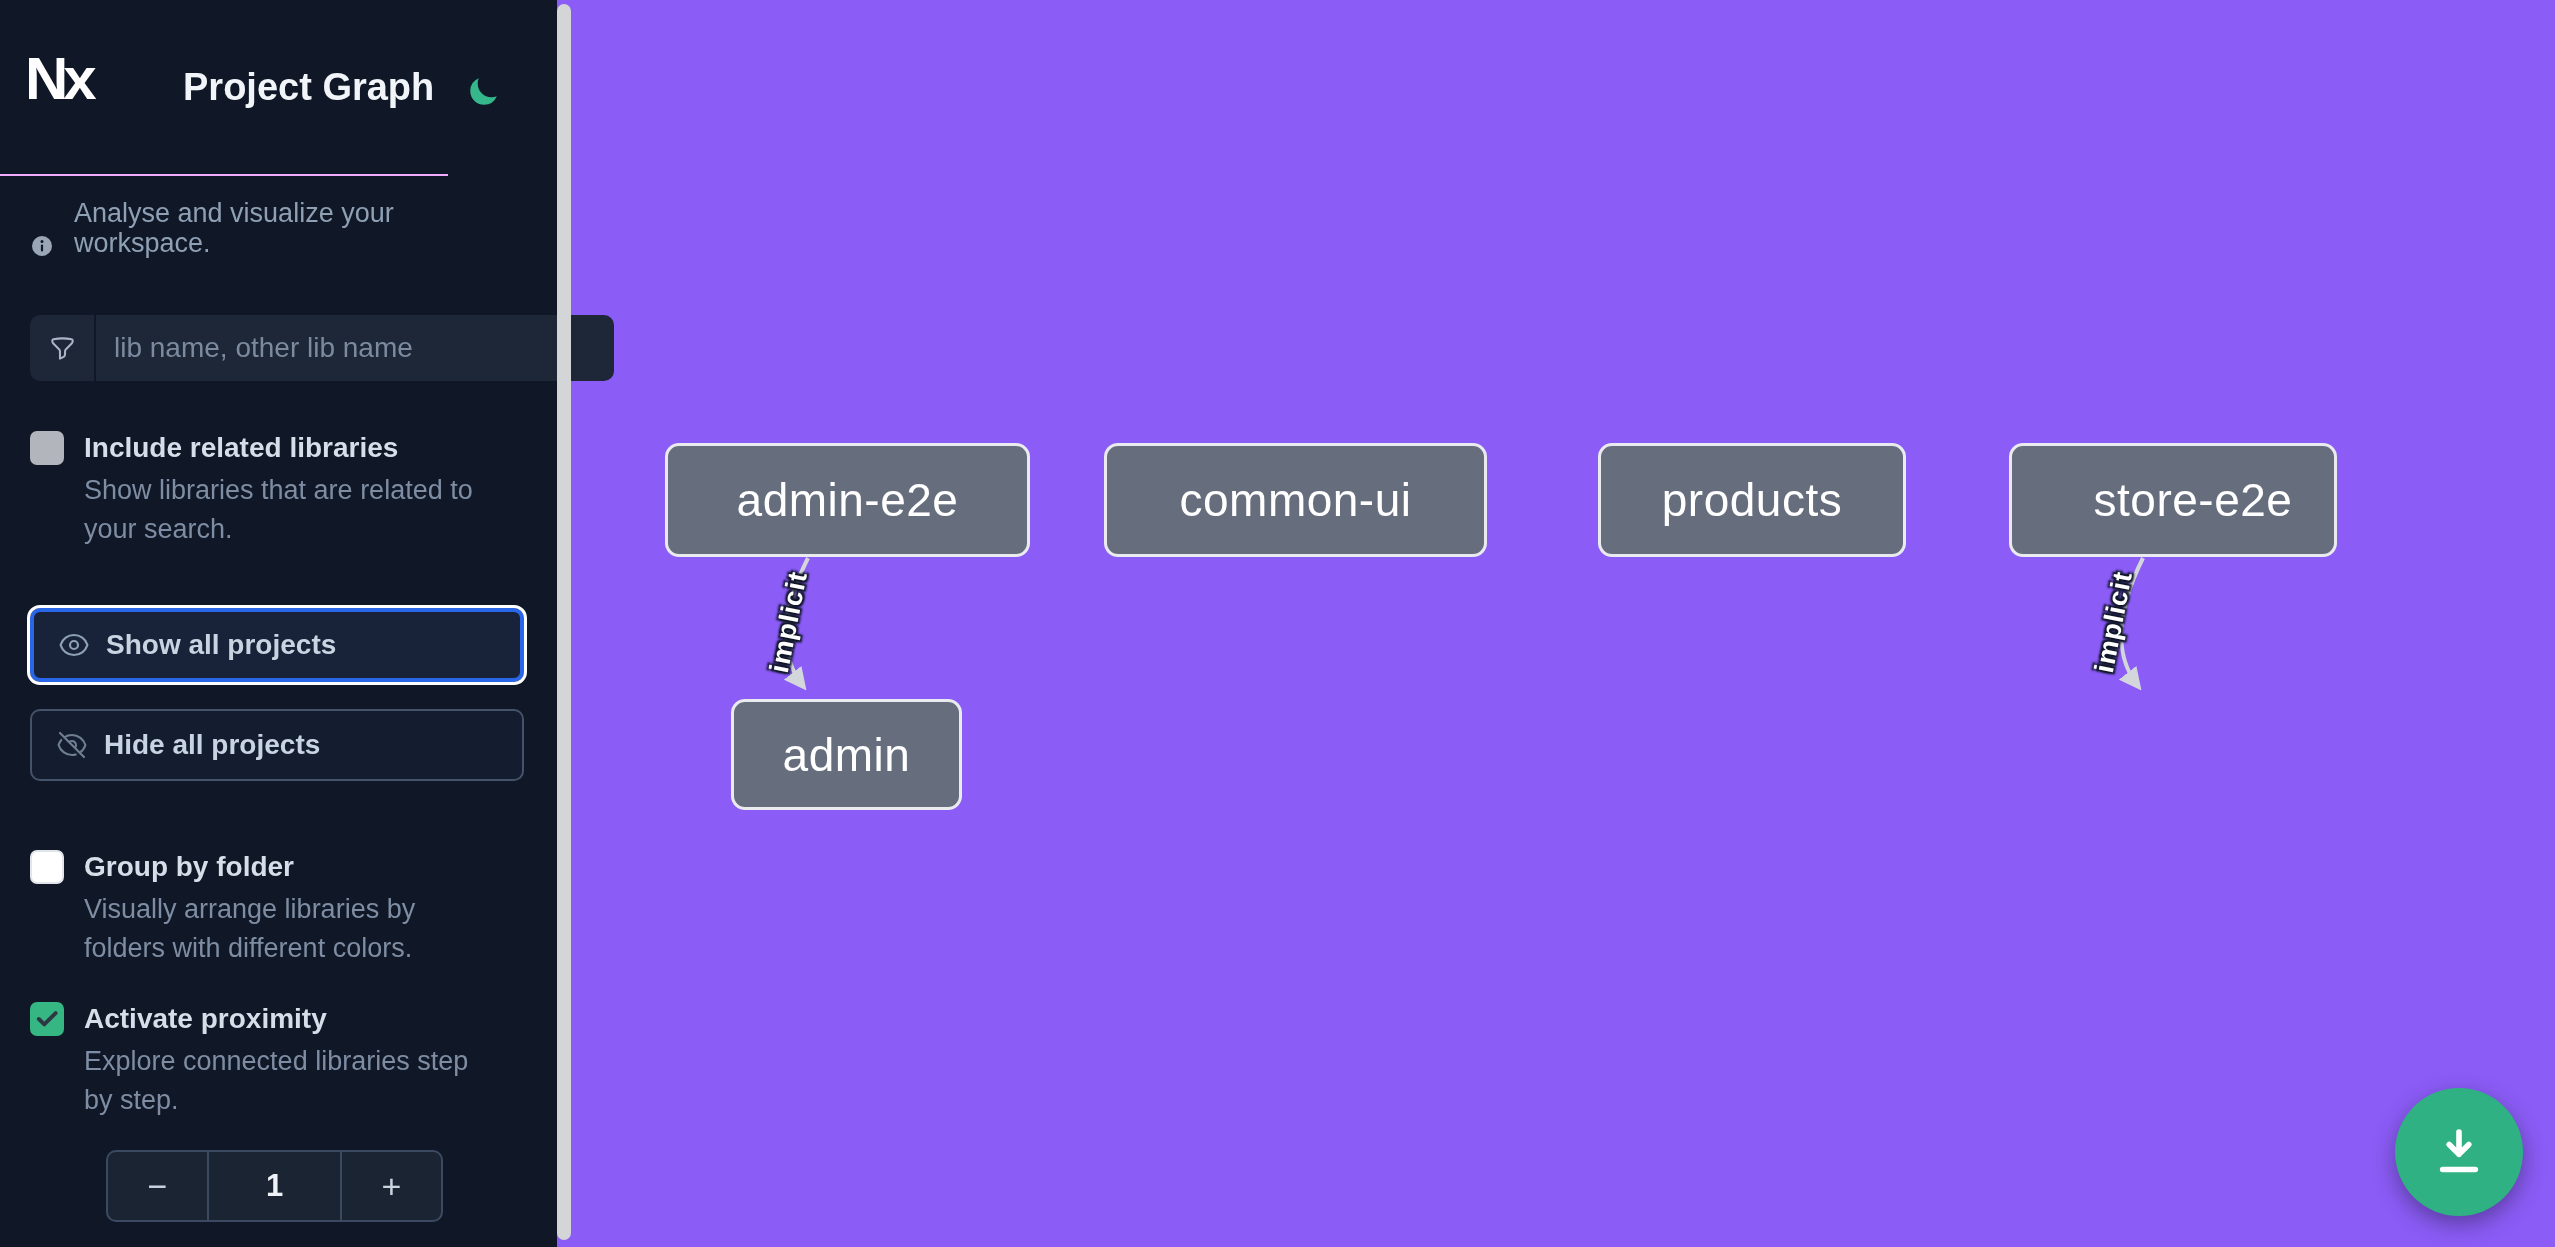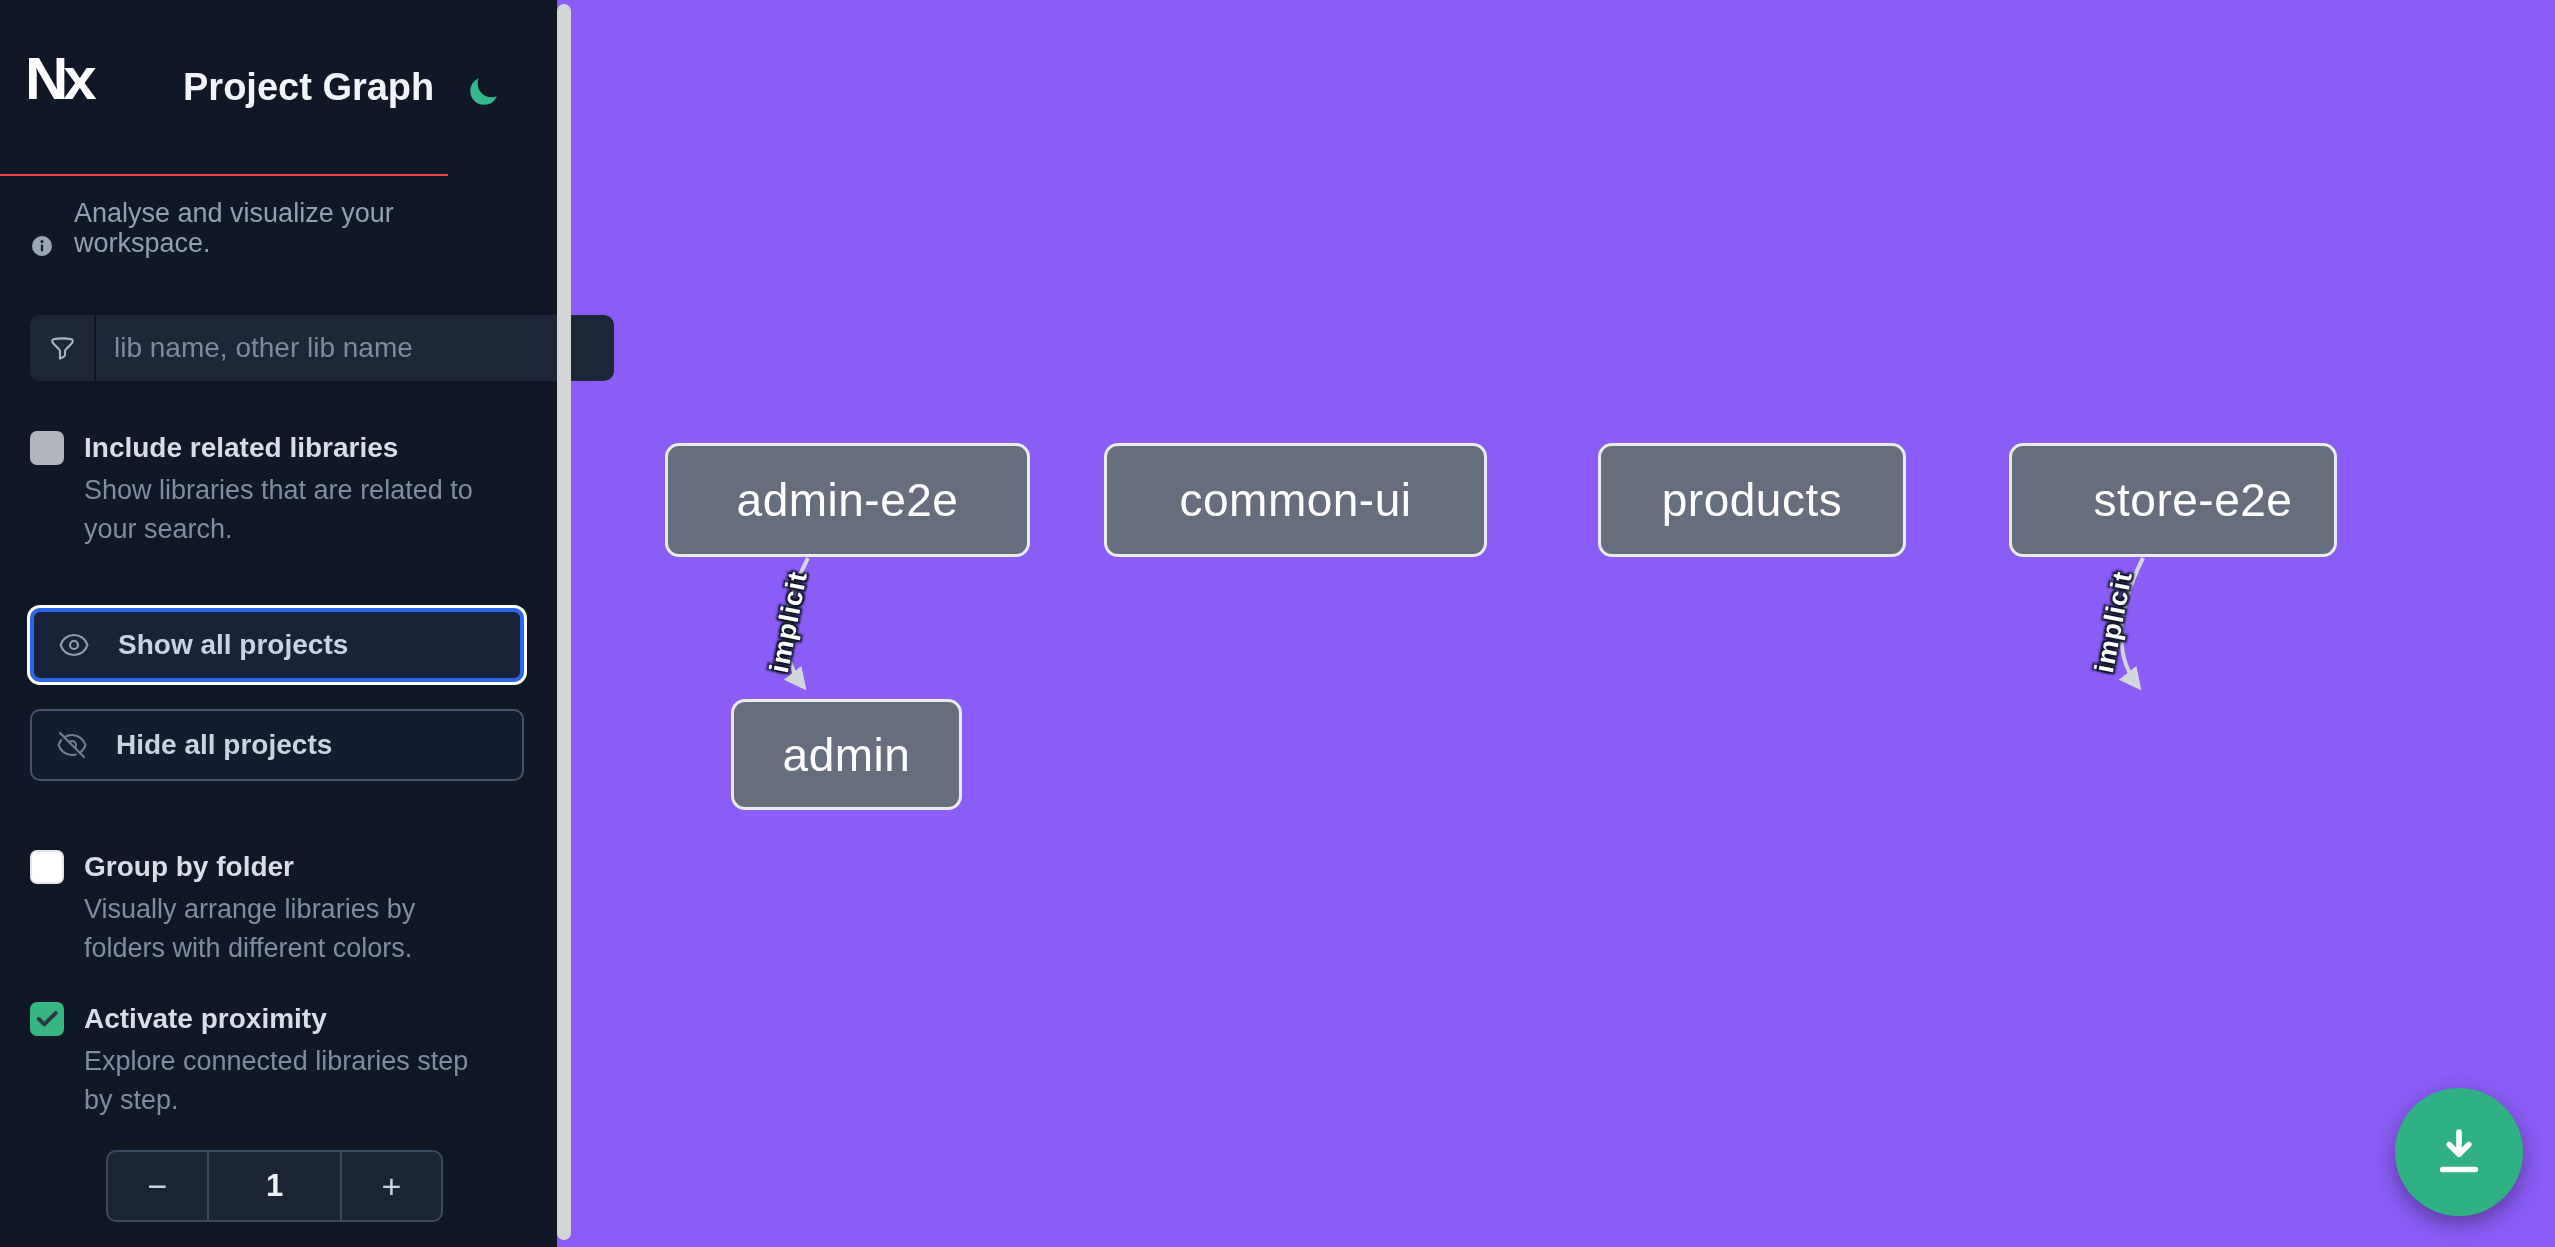--- a/index.html
+++ b/index.html
@@ -25,21 +25,21 @@
          box-shadow:0 8px 22px rgba(0,0,0,.35); }
   .fab svg { width:56px; height:56px; }
 
   
   aside.sidebar { position:absolute; left:0; top:0; width:557px; height:1247px;
                   background:#101827; z-index:10; }
   .scrollbar-thumb { position:absolute; left:557px; top:4px; width:14px; height:1236px;
                   background:#d4d5d7; border-radius:7px; z-index:11; }
 
   header.sb-header { position:absolute; left:0; top:0; width:448px; height:176px;
-                  border-bottom:2px solid #ef4444; }
+                  border-bottom:2px solid #f0abfc; }
   .logo { position:absolute; left:25px; top:44px; color:#fff; font-size:60px;
           font-weight:900; letter-spacing:-5px; }
   .app-title { position:absolute; left:183px; top:66px; color:#f1f5f9;
           font-size:38px; font-weight:700; }
   .theme-toggle { position:absolute; left:466px; top:70px; width:44px; height:44px;
           background:none; border:none; cursor:pointer; }
   .theme-toggle svg { width:34px; height:34px; }
 
   .tagline-row { position:absolute; left:30px; top:198px; width:500px;
           display:flex; align-items:flex-end; gap:20px; }
@@ -63,21 +63,21 @@
   .checkbox.gray { background:#b2b5bc; }
   .checkbox.white { background:#ffffff; border:2px solid #e2e5ea; }
   .checkbox.green { background:#35b683; }
   .checkbox svg { width:26px; height:26px; }
   .opt-label { color:#d6dee9; font-size:28px; font-weight:700; line-height:36px; }
   .opt-desc { color:#7e8da3; font-size:27px; line-height:39px; margin-top:5px;
           white-space:pre-line; }
 
   .action-btn { position:absolute; left:30px; width:494px; height:74px;
           background:#141d2f; border:2px solid #45536a; border-radius:10px;
-          display:flex; align-items:center; gap:28px; padding:0 24px; cursor:pointer;
+          display:flex; align-items:center; gap:16px; padding:0 24px; cursor:pointer;
           color:#c9d4e2; font-size:28px; font-weight:700;
           font-family:"Liberation Sans", sans-serif; }
   .action-btn svg { width:32px; height:32px; flex:none; }
   .btn-show { top:608px; background:#182339; border:4px solid #2a66e8;
           outline:3px solid #ffffff; }
   .btn-hide { top:709px; height:72px; }
 
   .stepper { position:absolute; left:106px; top:1150px; width:337px; height:72px;
           background:#1a2433; border:2px solid #3c4a61; border-radius:10px;
           display:flex; overflow:hidden; }

